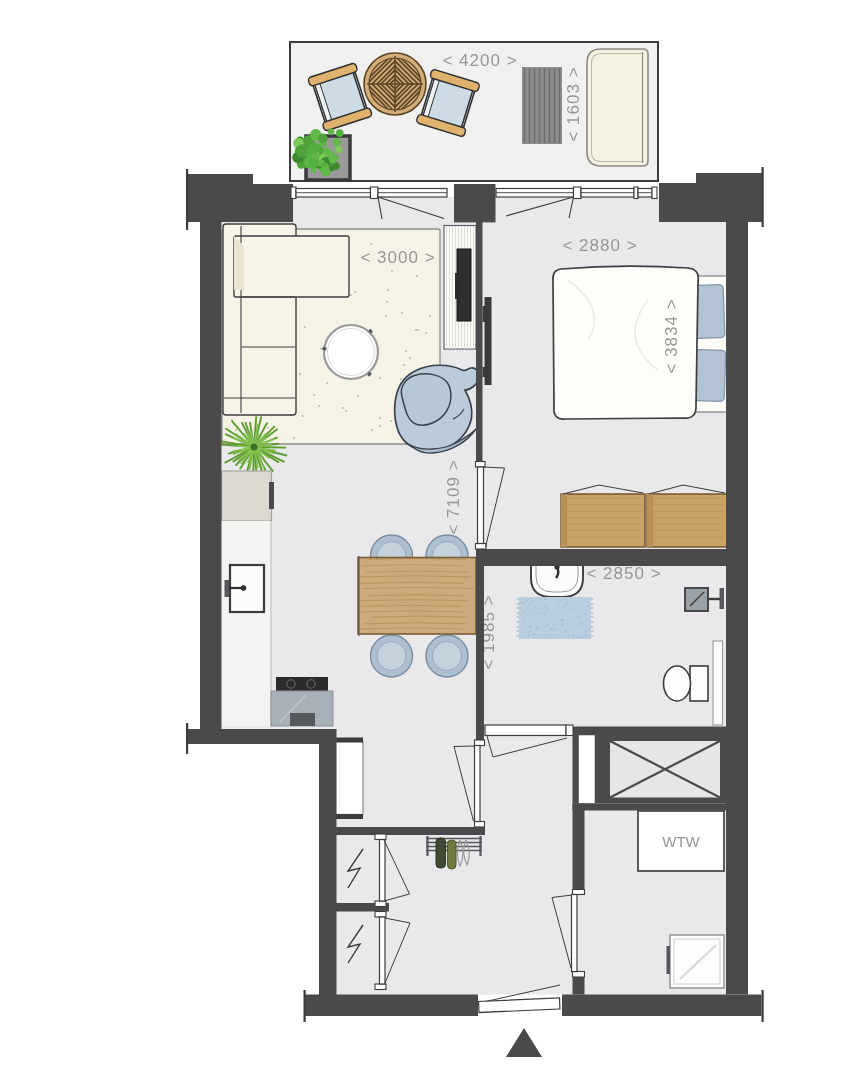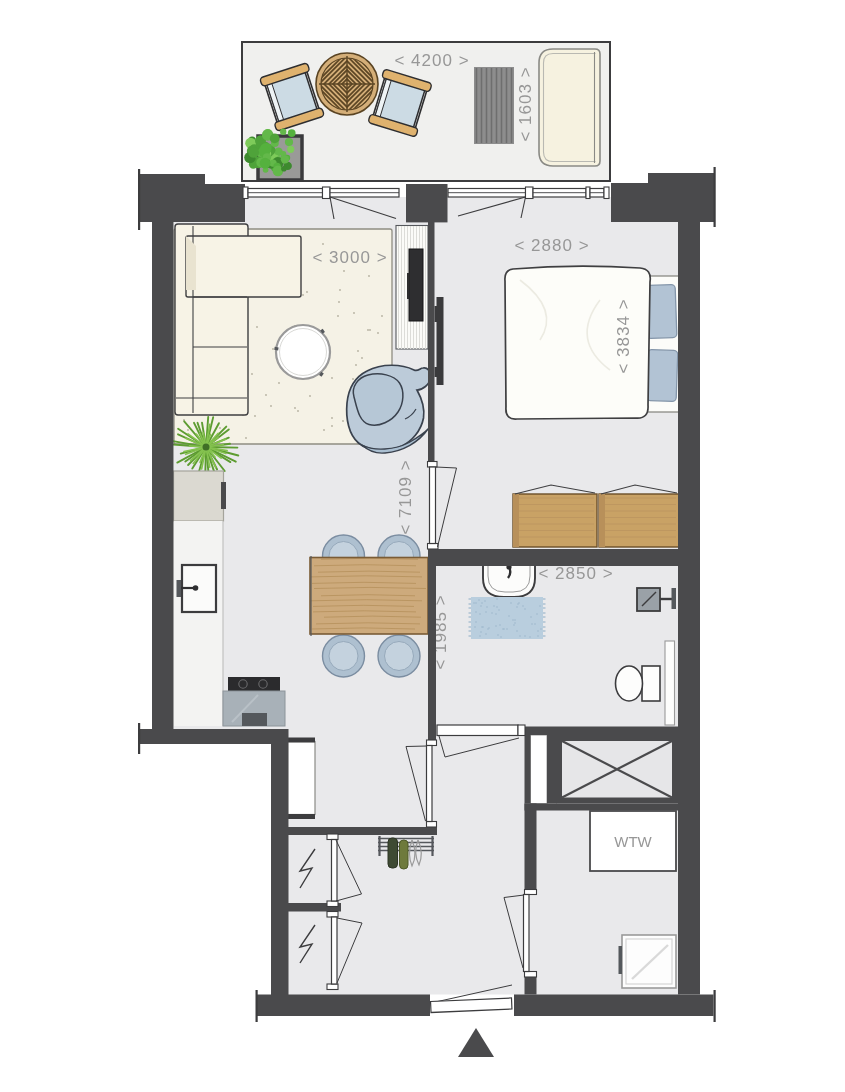--- a/index.html
+++ b/index.html
@@ -1,17 +1,17 @@
 <!DOCTYPE html>
 <html><head>
 <meta charset="utf-8">
 <title>Floorplan</title>
 <style>
 html,body{margin:0;padding:0;background:#ffffff;}
-#plan{width:704px;height:1092px;position:relative;}
+#plan{width:704px;height:1092px;position:relative;padding-left:48px;}
 text{font-family:"Liberation Sans",sans-serif;fill:#979797;}
 </style>
 </head>
 <body>
 <div id="plan">
 <svg width="845" height="1092" viewBox="0 0 845 1092">
 
 <g>
         <rect x="242" y="42" width="368" height="139" fill="#f0f0ee" stroke="#3c3c3e" stroke-width="2"></rect>
       </g>

